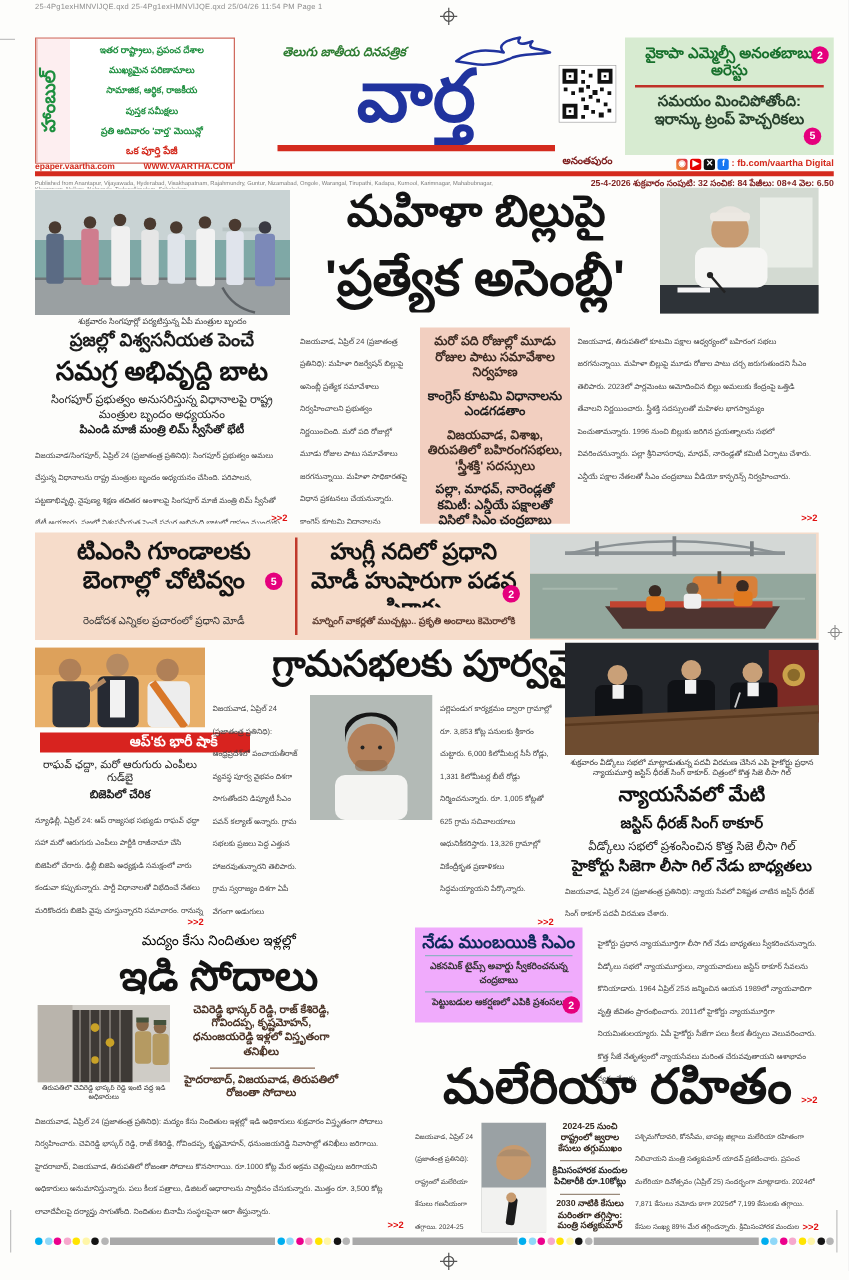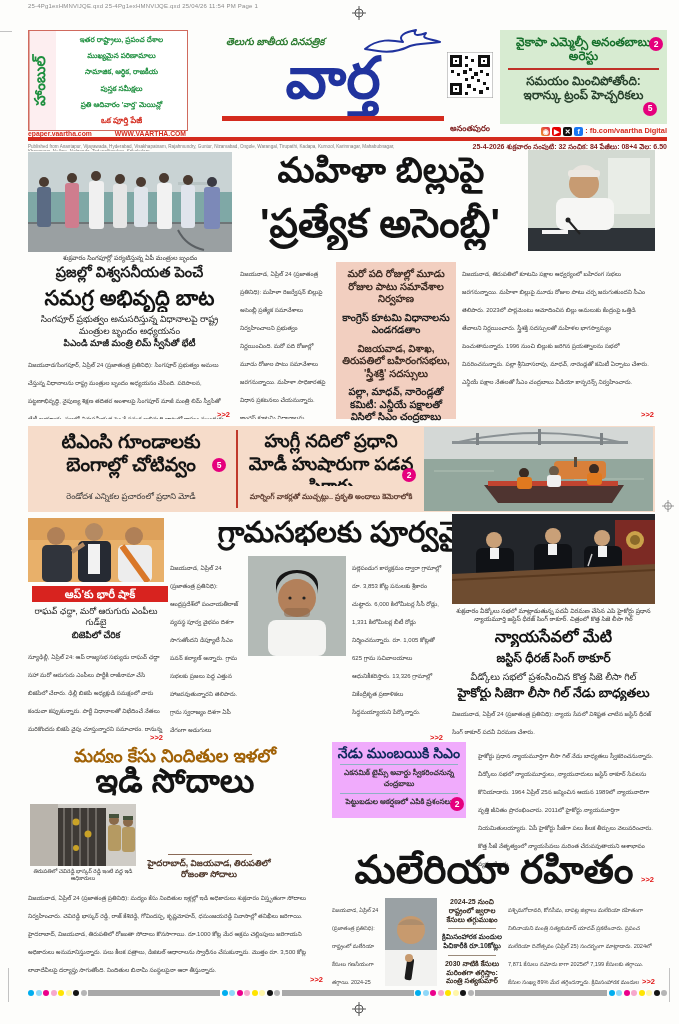--- a/index.html
+++ b/index.html
@@ -247,21 +247,21 @@
     <circle cx="28" cy="18" r="9" fill="#b08057"></circle>
       <rect x="14" y="27" width="30" height="37" rx="5" fill="#30343c"></rect>
     <circle cx="66" cy="14" r="9" fill="#b58a62"></circle>
       <rect x="50" y="23" width="33" height="41" rx="5" fill="#262a33"></rect>
       <rect x="60" y="26" width="12" height="30" fill="#f2f2f2"></rect>
     <circle cx="106" cy="18" r="9" fill="#b08057"></circle>
       <rect x="90" y="27" width="34" height="37" rx="5" fill="#ededed"></rect>
       <path d="M94 28 L120 64" stroke="#d97728" stroke-width="6"></path>
     <path d="M44 34 L56 26" stroke="#b58a62" stroke-width="4"></path>
   </svg>
-  <div class="abs flag-red" style="left:32px;top:586px;width:136px;height:16px;line-height:16px;">ఆప్'కు భారీ షాక్</div>
+  <div class="abs flag-red" style="left:32px;top:586px;width:122px;height:16px;line-height:16px;padding-left:46px;">ఆప్'కు భారీ షాక్</div>
   <div class="abs ctr clip" style="left:28px;top:606px;width:136px;height:24px;font-size:8.6px;color:#222;line-height:1.3;">రాఘవ్ ఛద్దా, మరో ఆరుగురు ఎంపీలు గుడ్‌బై</div>
   <div class="abs ctr clip" style="left:28px;top:630px;width:136px;height:12px;font-size:9px;font-weight:bold;color:#222;">బిజెపిలో చేరిక</div>
   <div class="abs clip" style="left:28px;top:645px;width:136px;height:97px;">
     <span class="body-txt">న్యూఢిల్లీ, ఏప్రిల్ 24: ఆప్ రాజ్యసభ సభ్యుడు రాఘవ్ ఛద్దా సహా మరో ఆరుగురు ఎంపీలు పార్టీకి రాజీనామా చేసి బిజెపిలో చేరారు. ఢిల్లీ బిజెపి అధ్యక్షుడి సమక్షంలో వారు కండువా కప్పుకున్నారు. పార్టీ విధానాలతో విభేదించే నేతలు మరికొందరు బిజెపి వైపు చూస్తున్నారని సమాచారం. రానున్న ఎన్నికల్లో దీని ప్రభావం ఉంటుందని విశ్లేషకులు అంటున్నారు.</span>
     <span class="more">&gt;&gt;2</span>
   </div>
 
   <div class="abs ctr hl clip" style="left:170px;top:512px;width:394px;height:40px;font-size:29px;line-height:40px;">గ్రామసభలకు పూర్వవైభవం</div>
   <div class="abs clip" style="left:170px;top:556px;width:72px;height:186px;">
     <span class="body-txt">విజయవాడ, ఏప్రిల్ 24 (ప్రజాతంత్ర ప్రతినిధి): ఆంధ్రప్రదేశ్‌లో పంచాయతీరాజ్ వ్యవస్థ పూర్వ వైభవం దిశగా సాగుతోందని డిప్యూటీ సీఎం పవన్ కల్యాణ్ అన్నారు. గ్రామ సభలకు ప్రజలు పెద్ద ఎత్తున హాజరవుతున్నారని తెలిపారు. గ్రామ స్వరాజ్యం దిశగా ఏపీ వేగంగా అడుగులు వేస్తోందన్నారు.</span>
@@ -306,21 +306,21 @@
   <div class="abs ctr clip" style="left:452px;top:671px;width:203px;height:13px;font-size:9.4px;color:#222;">వీడ్కోలు సభలో ప్రశంసించిన కొత్త సిజె లీసా గిల్</div>
   <div class="abs ctr hl clip" style="left:452px;top:685px;width:203px;height:16px;font-size:12.5px;line-height:16px;">హైకోర్టు సిజెగా లీసా గిల్ నేడు బాధ్యతలు</div>
   <div class="abs clip" style="left:452px;top:702px;width:203px;height:40px;">
     <span class="body-txt">విజయవాడ, ఏప్రిల్ 24 (ప్రజాతంత్ర ప్రతినిధి): న్యాయ సేవలో విశిష్టత చాటిన జస్టిస్ ధీరజ్ సింగ్ ఠాకూర్ పదవీ విరమణ చేశారు.</span>
   </div>
   <div class="abs clip" style="left:478px;top:744px;width:177px;height:140px;">
     <span class="body-txt">హైకోర్టు ప్రధాన న్యాయమూర్తిగా లీసా గిల్ నేడు బాధ్యతలు స్వీకరించనున్నారు. వీడ్కోలు సభలో న్యాయమూర్తులు, న్యాయవాదులు జస్టిస్ ఠాకూర్ సేవలను కొనియాడారు. 1964 ఏప్రిల్ 25న జన్మించిన ఆయన 1989లో న్యాయవాదిగా వృత్తి జీవితం ప్రారంభించారు. 2011లో హైకోర్టు న్యాయమూర్తిగా నియమితులయ్యారు. ఏపీ హైకోర్టు సీజేగా పలు కీలక తీర్పులు వెలువరించారు. కొత్త సీజే నేతృత్వంలో న్యాయసేవలు మరింత చేరువవుతాయని ఆశాభావం వ్యక్తం చేశారు.</span>
     <span class="more">&gt;&gt;2</span>
   </div>
 
-  <div class="abs ctr clip" style="left:40px;top:746px;width:270px;height:17px;font-size:18px;font-weight:700;color:#a16207;">మద్యం కేసు నిందితుల ఇళ్లల్లో</div>
+  <div class="abs ctr clip" style="left:40px;top:746px;width:270px;height:17px;font-size:11px;font-weight:400;color:#000000;">మద్యం కేసు నిందితుల ఇళ్లల్లో</div>
   <div class="abs ctr hl clip" style="left:28px;top:760px;width:294px;height:42px;font-size:33px;line-height:42px;">ఇడి సోదాలు</div>
   <svg class="abs" style="left:30px;top:804px;" width="106" height="62" viewBox="0 0 106 62">
     <rect width="106" height="62" fill="#cfccc6"></rect>
       <rect width="28" height="62" fill="#b9b4ac"></rect>
     <rect x="28" y="4" width="48" height="58" fill="#3e3a36"></rect>
     <line x1="34" y1="4" x2="34" y2="62" stroke="#9a958e"></line>
       <line x1="42" y1="4" x2="42" y2="62" stroke="#9a958e"></line>
       <line x1="50" y1="4" x2="50" y2="62" stroke="#9a958e"></line>
       <line x1="58" y1="4" x2="58" y2="62" stroke="#9a958e"></line>
       <line x1="66" y1="4" x2="66" y2="62" stroke="#9a958e"></line>
@@ -328,20 +328,21 @@
       <circle cx="58" cy="30" r="3.5" fill="#c9a227"></circle>
       <circle cx="46" cy="44" r="3" fill="#c9a227"></circle>
     <circle cx="84" cy="16" r="5" fill="#8a6a4a"></circle>
       <rect x="78" y="21" width="13" height="26" rx="3" fill="#b59a62"></rect>
       <rect x="79" y="10" width="10" height="4" fill="#45523c"></rect>
     <circle cx="98" cy="18" r="5" fill="#8a6a4a"></circle>
       <rect x="92" y="23" width="13" height="25" rx="3" fill="#b59a62"></rect>
       <rect x="93" y="12" width="10" height="4" fill="#45523c"></rect>
   </svg>
   <div class="abs ctr cap clip" style="left:30px;top:868px;width:106px;height:14px;font-size:5.6px;">తిరుపతిలో చెవిరెడ్డి భాస్కర్ రెడ్డి ఇంటి వద్ద ఇడి అధికారులు</div>
+  <div class="abs ctr clip" style="left:144px;top:802px;width:130px;height:52px;font-size:8.6px;font-weight:bold;color:#4a3326;line-height:1.3;">చెవిరెడ్డి భాస్కర్ రెడ్డి, రాజ్ కేశిరెడ్డి, గోవిందప్ప, కృష్ణమోహన్, ధనుంజయరెడ్డి ఇళ్లలో విస్తృతంగా తనిఖీలు</div>
   <div class="abs" style="left:168px;top:854px;width:84px;height:1px;background:#8a6a56;"></div>
   <div class="abs ctr clip" style="left:144px;top:858px;width:130px;height:26px;font-size:8.6px;font-weight:bold;color:#4a3326;line-height:1.3;">హైదరాబాద్, విజయవాడ, తిరుపతిలో రోజంతా సోదాలు</div>
   <div class="abs clip" style="left:28px;top:886px;width:296px;height:98px;">
     <span class="body-txt">విజయవాడ, ఏప్రిల్ 24 (ప్రజాతంత్ర ప్రతినిధి): మద్యం కేసు నిందితుల ఇళ్లల్లో ఇడి అధికారులు శుక్రవారం విస్తృతంగా సోదాలు నిర్వహించారు. చెవిరెడ్డి భాస్కర్ రెడ్డి, రాజ్ కేశిరెడ్డి, గోవిందప్ప, కృష్ణమోహన్, ధనుంజయరెడ్డి నివాసాల్లో తనిఖీలు జరిగాయి. హైదరాబాద్, విజయవాడ, తిరుపతిలో రోజంతా సోదాలు కొనసాగాయి. రూ.1000 కోట్ల మేర అక్రమ చెల్లింపులు జరిగాయని అధికారులు అనుమానిస్తున్నారు. పలు కీలక పత్రాలు, డిజిటల్ ఆధారాలను స్వాధీనం చేసుకున్నారు. మొత్తం రూ. 3,500 కోట్ల లావాదేవీలపై దర్యాప్తు సాగుతోంది. నిందితుల బినామీ సంస్థలపైనా ఆరా తీస్తున్నారు.</span>
     <span class="more">&gt;&gt;2</span>
   </div>
 
   <div class="abs mum-box" style="left:332px;top:742px;width:134px;height:76px;">
     <div class="ctr" style="font-size:14px;font-weight:bold;color:#0e2a5c;line-height:1.1;">నేడు ముంబయికి సిఎం</div>
     <div class="mum-rule"></div>

